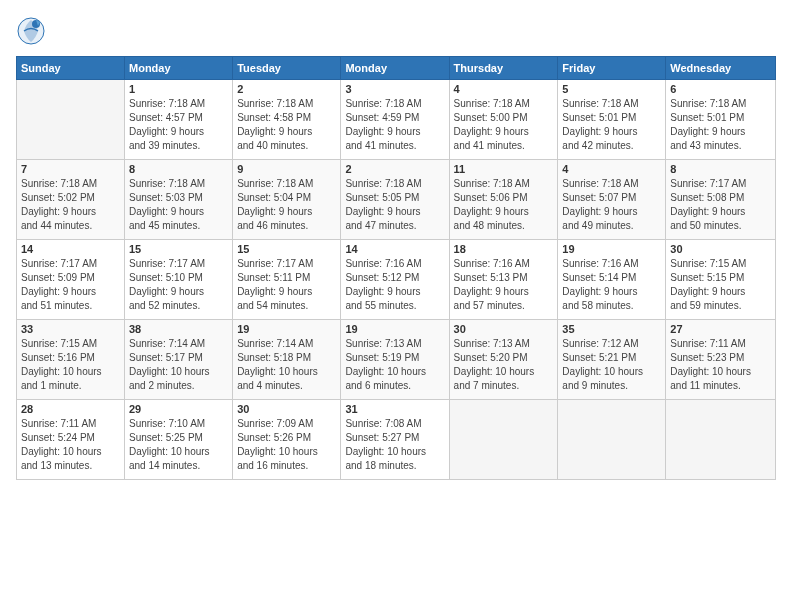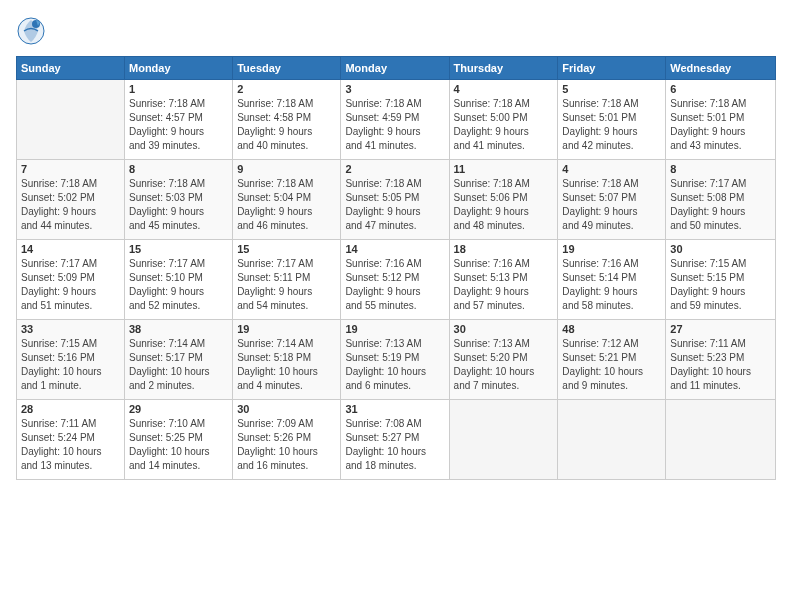--- a/index.html
+++ b/index.html
@@ -237,21 +237,21 @@
           </td>
           <td>
             <span class="day-number">19</span>
             <div class="day-info">Sunrise: 7:13 AM<br>Sunset: 5:19 PM<br>Daylight: 10 hours<br>and 6 minutes.</div>
           </td>
           <td>
             <span class="day-number">30</span>
             <div class="day-info">Sunrise: 7:13 AM<br>Sunset: 5:20 PM<br>Daylight: 10 hours<br>and 7 minutes.</div>
           </td>
           <td>
-            <span class="day-number">48</span>
+            <span class="day-number">35</span>
             <div class="day-info">Sunrise: 7:12 AM<br>Sunset: 5:21 PM<br>Daylight: 10 hours<br>and 9 minutes.</div>
           </td>
           <td>
             <span class="day-number">27</span>
             <div class="day-info">Sunrise: 7:11 AM<br>Sunset: 5:23 PM<br>Daylight: 10 hours<br>and 11 minutes.</div>
           </td>
         </tr>
         <tr>
           <td>
             <span class="day-number">28</span>

